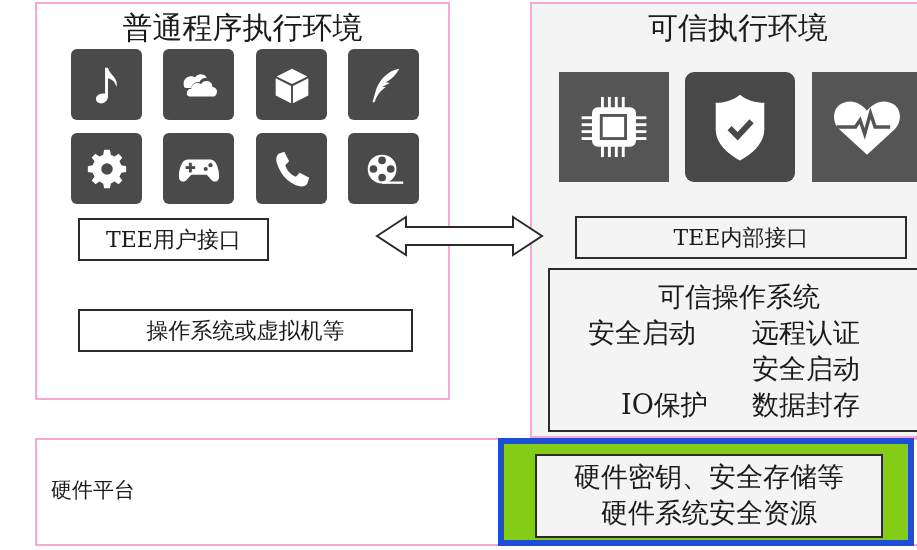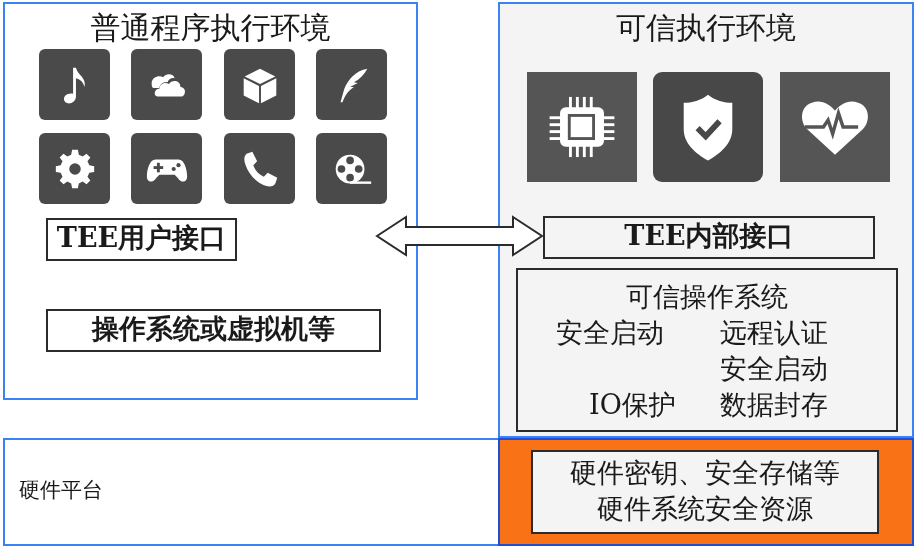--- a/index.html
+++ b/index.html
@@ -1,26 +1,26 @@
 <!DOCTYPE html>
 <html><head>
   <meta charset="utf-8">
   <style>
     html, body { margin: 0; padding: 0; background: #ffffff; }
     body { width: 917px; height: 550px; position: relative; overflow: hidden;
            font-family: "DejaVu Serif", "Liberation Serif", serif; color: #1a1a1a; }
     .abs { position: absolute; box-sizing: border-box; }
-    .box { border: 2px solid #3b82f6; }
+    .box { border: 2px solid #f9a8d4; margin-left: 32px; }
     .ree { left: 3px; top: 2px; width: 415px; height: 398px; background: #ffffff; }
     .tee { left: 498px; top: 2px; width: 416px; height: 436px; background: #f4f4f4; padding-left: 47px; }
     .hw  { left: 3px; top: 438px; width: 911px; height: 108px; background: #ffffff; }
-    .hw-right { left: 498px; top: 438px; width: 416px; height: 108px; background: #f97316; border: 2px solid #1d4ed8; padding-left: 19px; }
+    .hw-right { left: 498px; top: 438px; width: 416px; height: 108px; background: #84cc16; border: 6px solid #1d4ed8; padding-left: 19px; }
     .title { font-size: 30px; text-align: center; white-space: nowrap; }
-    .label-box { background: #ffffff; border: 2px solid #2b2b2b; display: flex; align-items: flex-start; justify-content: center;
-                 font-size: 27px; white-space: nowrap; font-weight: bold; }
+    .label-box { background: #ffffff; border: 2px solid #2b2b2b; display: flex; align-items: center; justify-content: center;
+                 font-size: 22px; white-space: nowrap; }
     .tee .label-box, .gray-box { background: #f4f4f4; }
     .icon-tile { width: 71px; height: 71px; background: #4a4a4a; border-radius: 6px; display: flex; align-items: center; justify-content: center; overflow: hidden; }
     .icon-tile svg { width: 46px; height: 46px; }
     .tee-tile { width: 110px; height: 110px; background: #555555; display: flex; align-items: center; justify-content: center; }
     .tee-tile.rounded { background: #484848; border-radius: 9px; }
     .tee-tile svg { width: 74px; height: 74px; }
     .tos-line { font-size: 27px; white-space: pre; text-align: center; line-height: 36px; }
     .hw-label { font-size: 21px; white-space: nowrap; }
   </style>
 </head>

